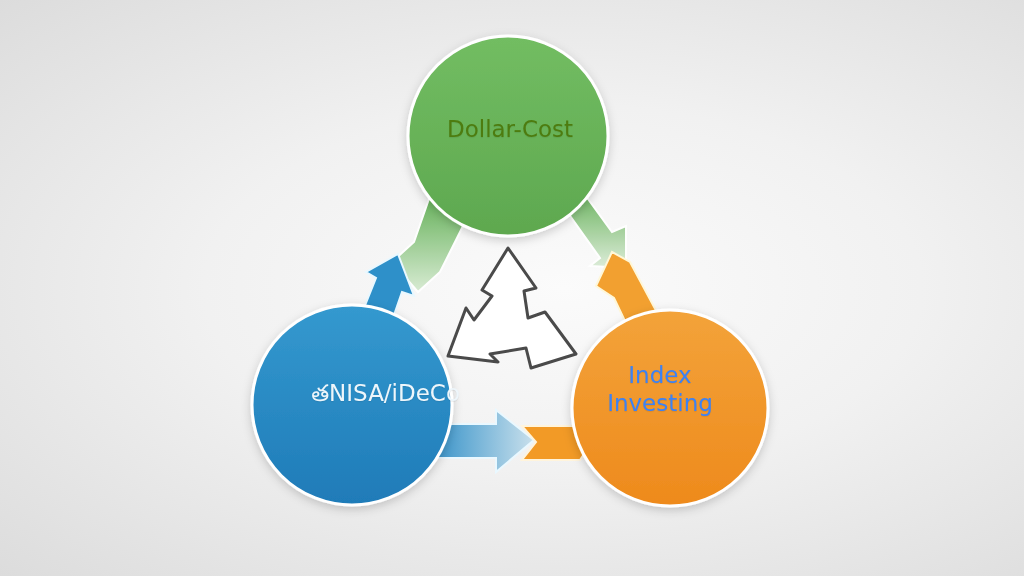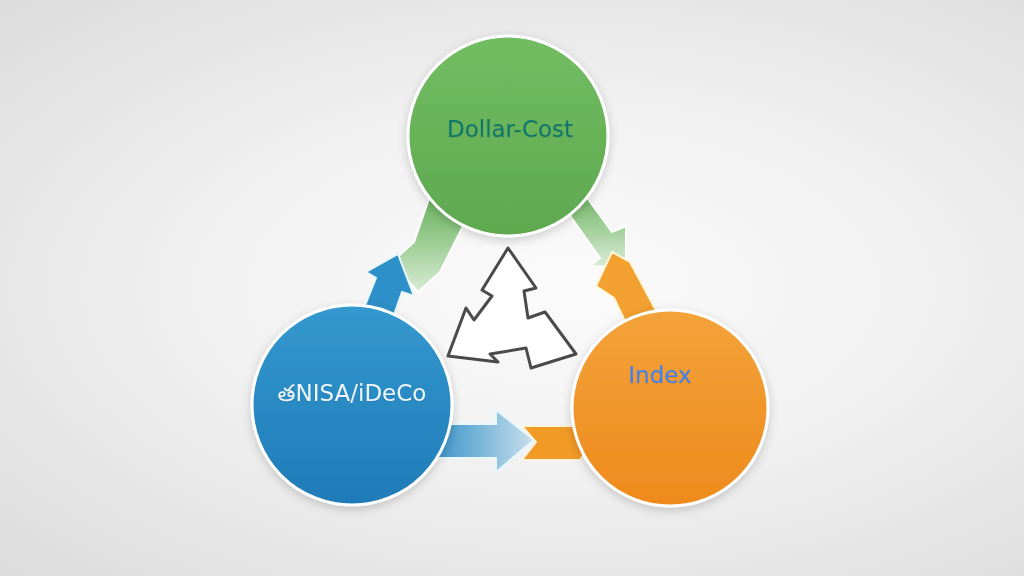--- a/index.html
+++ b/index.html
@@ -3,27 +3,27 @@
 <meta charset="utf-8">
 <style>
   html, body { margin:0; padding:0; }
   body {
     width:1024px; height:576px; overflow:hidden; position:relative;
     background: radial-gradient(ellipse at 55% 50%, #fbfbfb 0%, #f1f1f1 45%, #dcdcdc 100%);
     font-family: "DejaVu Sans", sans-serif;
   }
   svg.diagram { position:absolute; left:0; top:0; }
   .label {
-    position:absolute; color:#0f766e; text-align:center;
+    position:absolute; color:#4d7c0f; text-align:center;
     font-family: "DejaVu Sans", sans-serif; line-height:1.2;
     text-shadow: 0 1px 1px rgba(0,0,0,0.08);
   }
   .label span { display:block; }
   #lbl-green { left:400px; top:116px; width:220px; font-size:23px; }
-  #lbl-blue { left:244px; top:380px; width:216px; font-size:23px; color:#eef6fb; }
+  #lbl-blue { left:244px; top:380px; width:216px; font-size:23px; color:#eef6fb;text-align:right; }
   #lbl-orange { left:570px; top:362px; width:180px; font-size:23px; color:#3b82f6; }
 </style>
 </head>
 <body>
 
 <svg class="diagram" width="1024" height="576" viewBox="0 0 1024 576">
   <defs>
     <linearGradient id="gGreen" x1="0" y1="0" x2="0" y2="1">
       <stop offset="0" stop-color="#72bd62"></stop>
         <stop offset="1" stop-color="#5ea84f"></stop>
@@ -82,13 +82,14 @@
 </svg>
 
 <div class="label" id="lbl-green">
   <span>Dollar-Cost</span>
 </div>
 <div class="label" id="lbl-blue">
   <span>తNISA/iDeCo</span>
 </div>
 <div class="label" id="lbl-orange">
   <span>Index</span>
+  <span>Investing</span>
 </div>
 
 </body></html>

